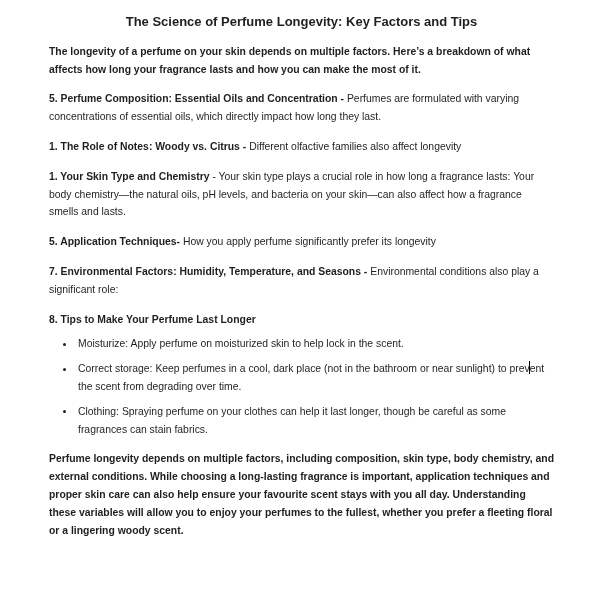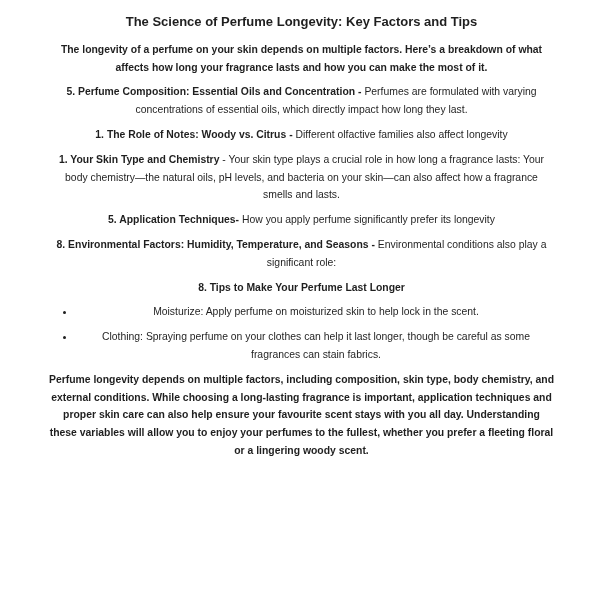--- a/index.html
+++ b/index.html
@@ -24,34 +24,32 @@
     line-height: 17.8px;
   }
   .title {
     margin: 0 0 10px 0;
     font-size: 13px;
     font-weight: 700;
     text-align: center;
     line-height: 17.8px;
   }
   p.para {
-    margin: 0 0 7px 0;
-    text-align: center;
+    margin: 12px 0 7px 0;
   }
   .bold-para {
     font-weight: 700;
   }
   .section .lead {
     font-weight: 700;
   }
   ul.tips {
     list-style: none;
     margin: 0 0 7px 0;
     padding: 0;
-    text-align: center;
   }
   li.tip {
     position: relative;
     padding-left: 29px;
     margin: 0 0 7px 0;
   }
   li.tip .dot {
     position: absolute;
     left: 14px;
     top: 7.4px;
@@ -81,28 +79,29 @@
   <div id="sections">
   <p class="para section"><span class="lead">5. Perfume Composition: Essential Oils and Concentration -</span><span class="rest"> Perfumes are formulated with varying concentrations of essential oils, which directly impact how long they last.</span></p>
 
   <p class="para section"><span class="lead">1. The Role of Notes: Woody vs. Citrus -</span><span class="rest"> Different olfactive families also affect longevity</span></p>
 
   <p class="para section"><span class="lead">1. Your Skin Type and Chemistry</span><span class="rest"> - Your skin type plays a crucial role in how long a fragrance lasts: Your body chemistry—the natural oils, pH levels, and bacteria on your skin—can also affect how a fragrance smells and lasts.</span></p>
 
 
   <p class="para section"><span class="lead">5. Application Techniques-</span><span class="rest"> How you apply perfume significantly prefer its longevity</span></p>
 
-  <p class="para section"><span class="lead">8. Environmental Factors: Humidity, Temperature, and Seasons -</span><span class="rest"> Environmental conditions also play a significant role:</span></p>
+  <p class="para section"><span class="lead">7. Environmental Factors: Humidity, Temperature, and Seasons -</span><span class="rest"> Environmental conditions also play a significant role:</span></p>
 
   <p class="para section"><span class="lead">8. Tips to Make Your Perfume Last Longer</span><span class="rest"></span></p>
 </div>
 
   <ul class="tips" id="tips-list">
   <li class="tip"><span class="dot"></span><span class="tip-text">Moisturize: Apply perfume on moisturized skin to help lock in the scent.</span></li>
 
 
+  <li class="tip"><span class="dot"></span><span class="tip-text"><span>Correct storage: Keep perfumes in a cool, dark place (not in the bathroom or near sunlight) to prev</span><span class="caret" style="background: rgb(0, 0, 0);"></span><span>ent the scent from degrading over time.</span></span></li>
 
   <li class="tip"><span class="dot"></span><span class="tip-text">Clothing: Spraying perfume on your clothes can help it last longer, though be careful as some fragrances can stain fabrics.</span></li>
 </ul>
 
   <p class="para bold-para">Perfume longevity depends on multiple factors, including composition, skin type, body chemistry, and external conditions. While choosing a long-lasting fragrance is important, application techniques and proper skin care can also help ensure your favourite scent stays with you all day. Understanding these variables will allow you to enjoy your perfumes to the fullest, whether you prefer a fleeting floral or a lingering woody scent.</p>
 
 </div>
 
 </body></html>

